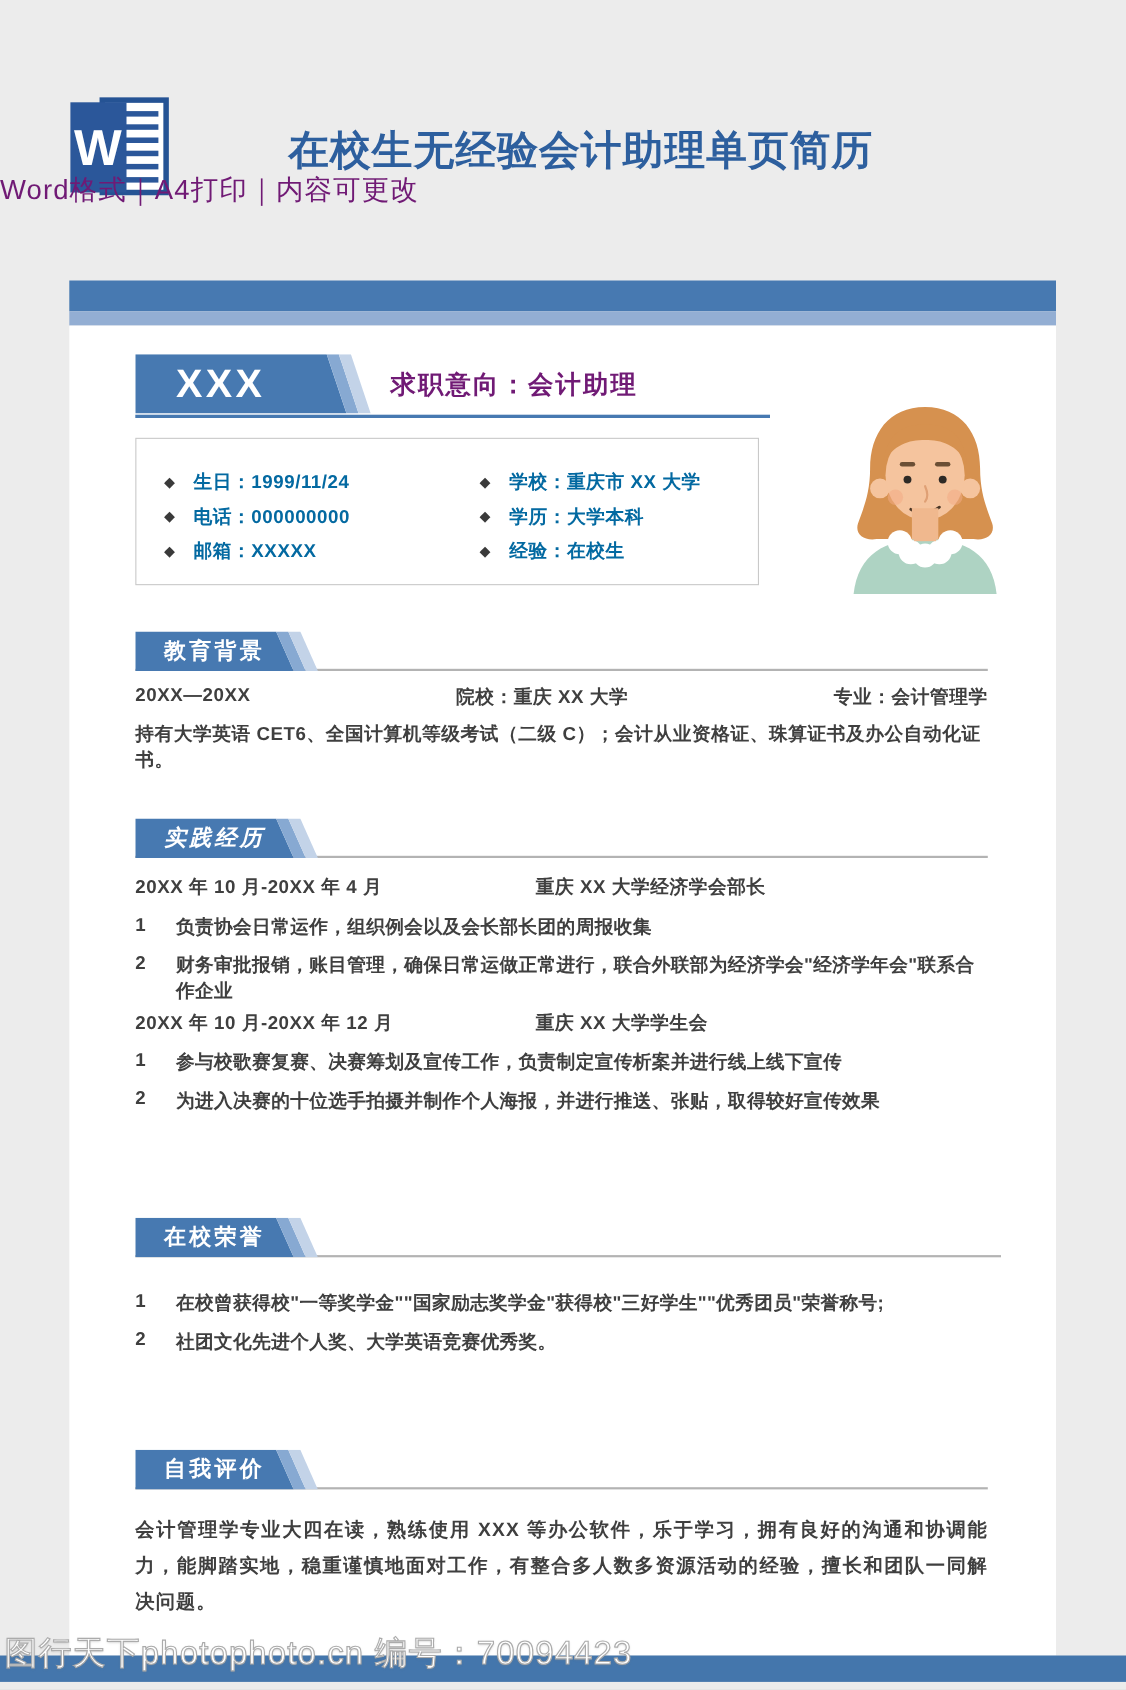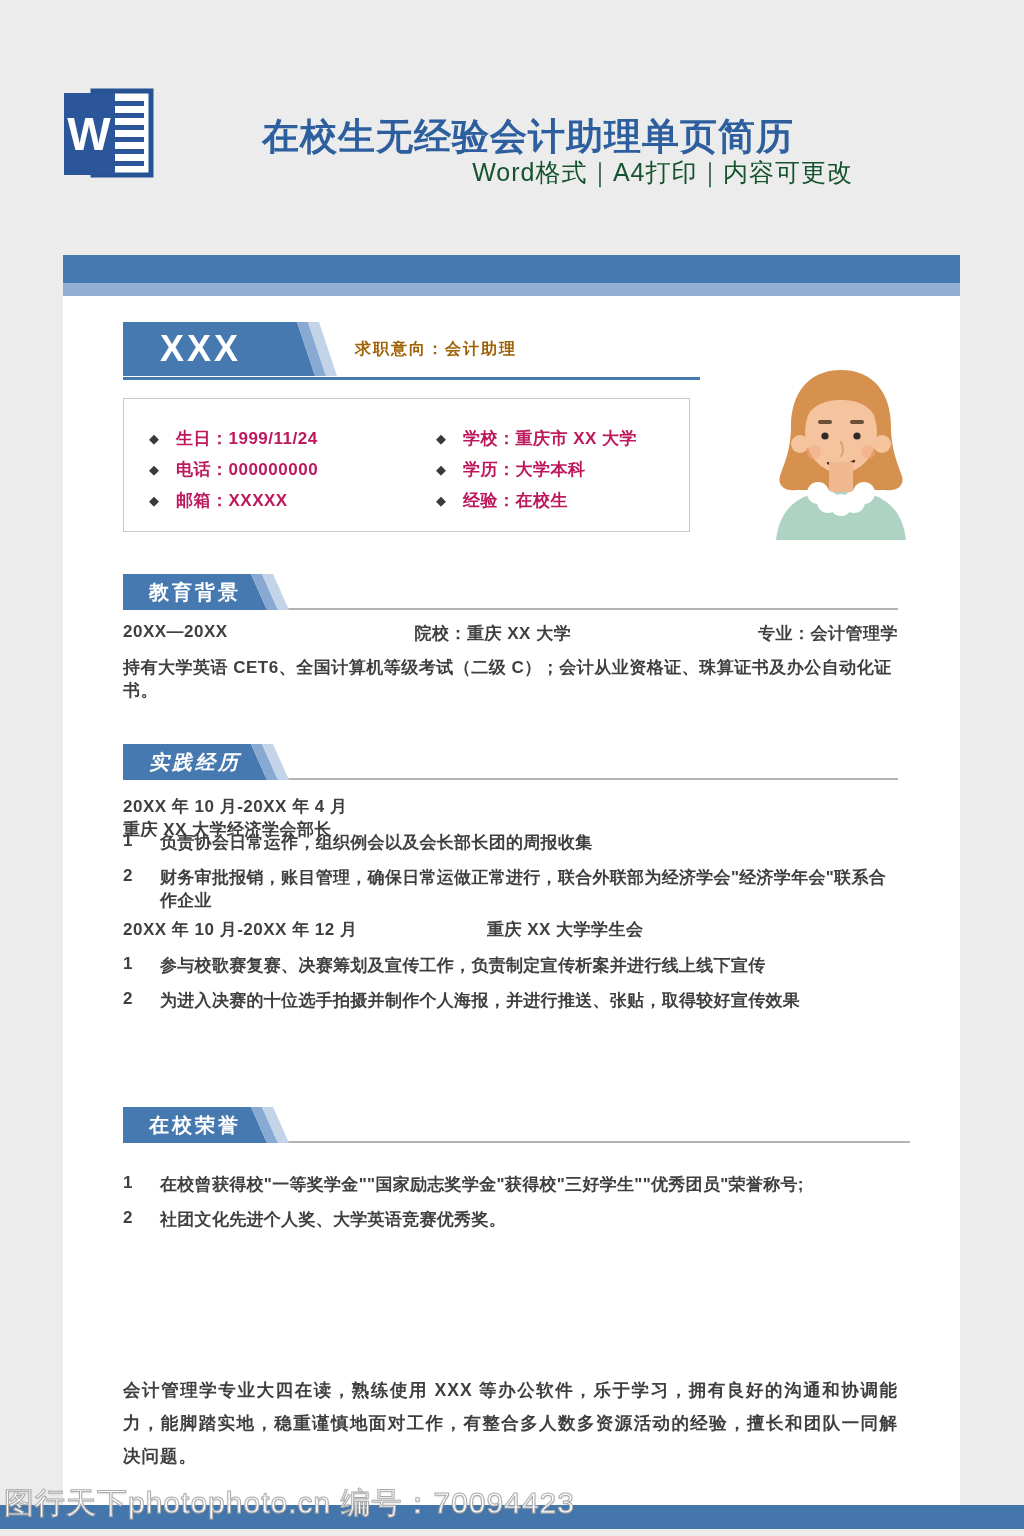--- a/index.html
+++ b/index.html
@@ -10,49 +10,49 @@
     color:#3f3f3f;
   }
   
   .word-icon{position:absolute;left:63px;top:88px;width:92px;height:92px;}
   .tpl-title{
     position:absolute;left:0;top:96px;width:1024px;margin:16px;
     text-align:center;font-size:37px;font-weight:bold;color:#2d5f9e;letter-spacing:1px;
   }
   .tpl-subtitle{
     position:absolute;left:0;top:156px;width:853px;
-    text-align:right;font-size:25px;font-weight:500;color:#14532d;letter-spacing:1px;
+    text-align:left;font-size:25px;font-weight:500;color:#701a75;letter-spacing:1px;
   }
   
   .bar-dark{position:absolute;left:63px;top:255px;width:897px;height:28px;background:#4779b1;}
   .bar-light{position:absolute;left:63px;top:283px;width:897px;height:13px;background:#93aed3;}
   
   .page{position:absolute;left:63px;top:296px;width:897px;height:1209px;background:#ffffff;}
   
   .name-plate{position:absolute;left:123px;top:322px;width:220px;height:54px;}
   .name-text{
     position:absolute;left:160px;top:322px;height:54px;line-height:54px;
     color:#ffffff;font-size:36px;font-weight:bold;letter-spacing:3px;
   }
   .objective{
     position:absolute;left:355px;top:322px;height:54px;line-height:54px;
-    font-size:16px;font-weight:bold;color:#a16207;letter-spacing:2px;text-align:right;
+    font-size:23px;font-weight:bold;color:#701a75;letter-spacing:2px;text-align:right;
   }
   .name-underline{position:absolute;left:123px;top:377px;width:577px;height:3px;background:#4779b1;}
   
   .contact-box{
     position:absolute;left:123px;top:398px;width:567px;height:134px;
     border:1px solid #c9c9c9;background:#fff;box-sizing:border-box;
     display:flex;padding:24px 0 0 25px;
   }
   .contact-col{display:flex;flex-direction:column;}
   .contact-col.left{width:287px;}
   .contact-row{display:flex;align-items:center;height:31px;}
   .bullet{font-size:13px;color:#3a3a3a;width:27px;}
-  .contact-text{font-size:17px;font-weight:600;color:#be185d;letter-spacing:0.5px;}
+  .contact-text{font-size:17px;font-weight:600;color:#0369a1;letter-spacing:0.5px;}
   
   .avatar{position:absolute;left:770px;top:364px;width:142px;height:176px;}
   
   .sec-header{position:absolute;left:123px;width:775px;height:36px;text-align:center;}
   .sec-line{position:absolute;left:0;right:0;bottom:0;height:2px;background:#b3b3b3;}
   .sec-badge{position:absolute;left:0;top:0;}
   .sec-title{
     position:absolute;left:26px;top:0;height:36px;line-height:36px;
     color:#ffffff;font-size:20px;font-weight:bold;letter-spacing:3px;
   }
@@ -65,21 +65,21 @@
   }
   .edu-certs{
     position:absolute;left:123px;top:656px;width:775px;
     font-size:17px;font-weight:600;letter-spacing:0.5px;
   }
   .entry-head{
     position:absolute;left:123px;width:775px;display:flex;
     font-size:17px;font-weight:600;letter-spacing:0.5px;
   }
   .entry-head .entry-period{width:364px;}
-  .e1{top:795px;flex-direction:column;} .e2{top:918px;}
+  .e1{top:795px;} .e2{top:918px;}
   .num-item{
     position:absolute;left:123px;width:775px;display:flex;
     font-size:17px;font-weight:600;letter-spacing:0.3px;
   }
   .num-item .num{width:37px;}
   .num-item .txt{flex:1;}
   .i11{top:831px;} .i12{top:866px;} .i21{top:954px;} .i22{top:989px;}
   .h1r{top:1173px;} .h2r{top:1208px;}
   .self-text{
     position:absolute;left:123px;top:1374px;width:775px;
@@ -257,18 +257,27 @@
   </div>
   <div class="num-item h1r">
     <span class="num">1</span>
     <span class="txt">在校曾获得校"一等奖学金""国家励志奖学金"获得校"三好学生""优秀团员"荣誉称号;</span>
   </div>
   <div class="num-item h2r">
     <span class="num">2</span>
     <span class="txt">社团文化先进个人奖、大学英语竞赛优秀奖。</span>
   </div>
 
+  <div class="sec-header hdr-self">
+    <div class="sec-line"></div>
+    <svg class="sec-badge" width="170" height="36" viewBox="0 0 170 36">
+      <polygon points="0,0 128,0 144,36 0,36" fill="#4779b1"></polygon>
+      <polygon points="128,0 139,0 155,36 144,36" fill="#87a9d2"></polygon>
+      <polygon points="139,0 150,0 166,36 155,36" fill="#c3d3e8"></polygon>
+    </svg>
+    <div class="sec-title">自我评价</div>
+  </div>
   <div class="self-text">会计管理学专业大四在读，熟练使用 XXX 等办公软件，乐于学习，拥有良好的沟通和协调能力，能脚踏实地，稳重谨慎地面对工作，有整合多人数多资源活动的经验，擅长和团队一同解决问题。</div>
 
   <div class="footer-bar"></div>
   <div class="watermark">图行天下photophoto.cn 编号：70094423</div>
 
 </div>
 
 </body></html>

